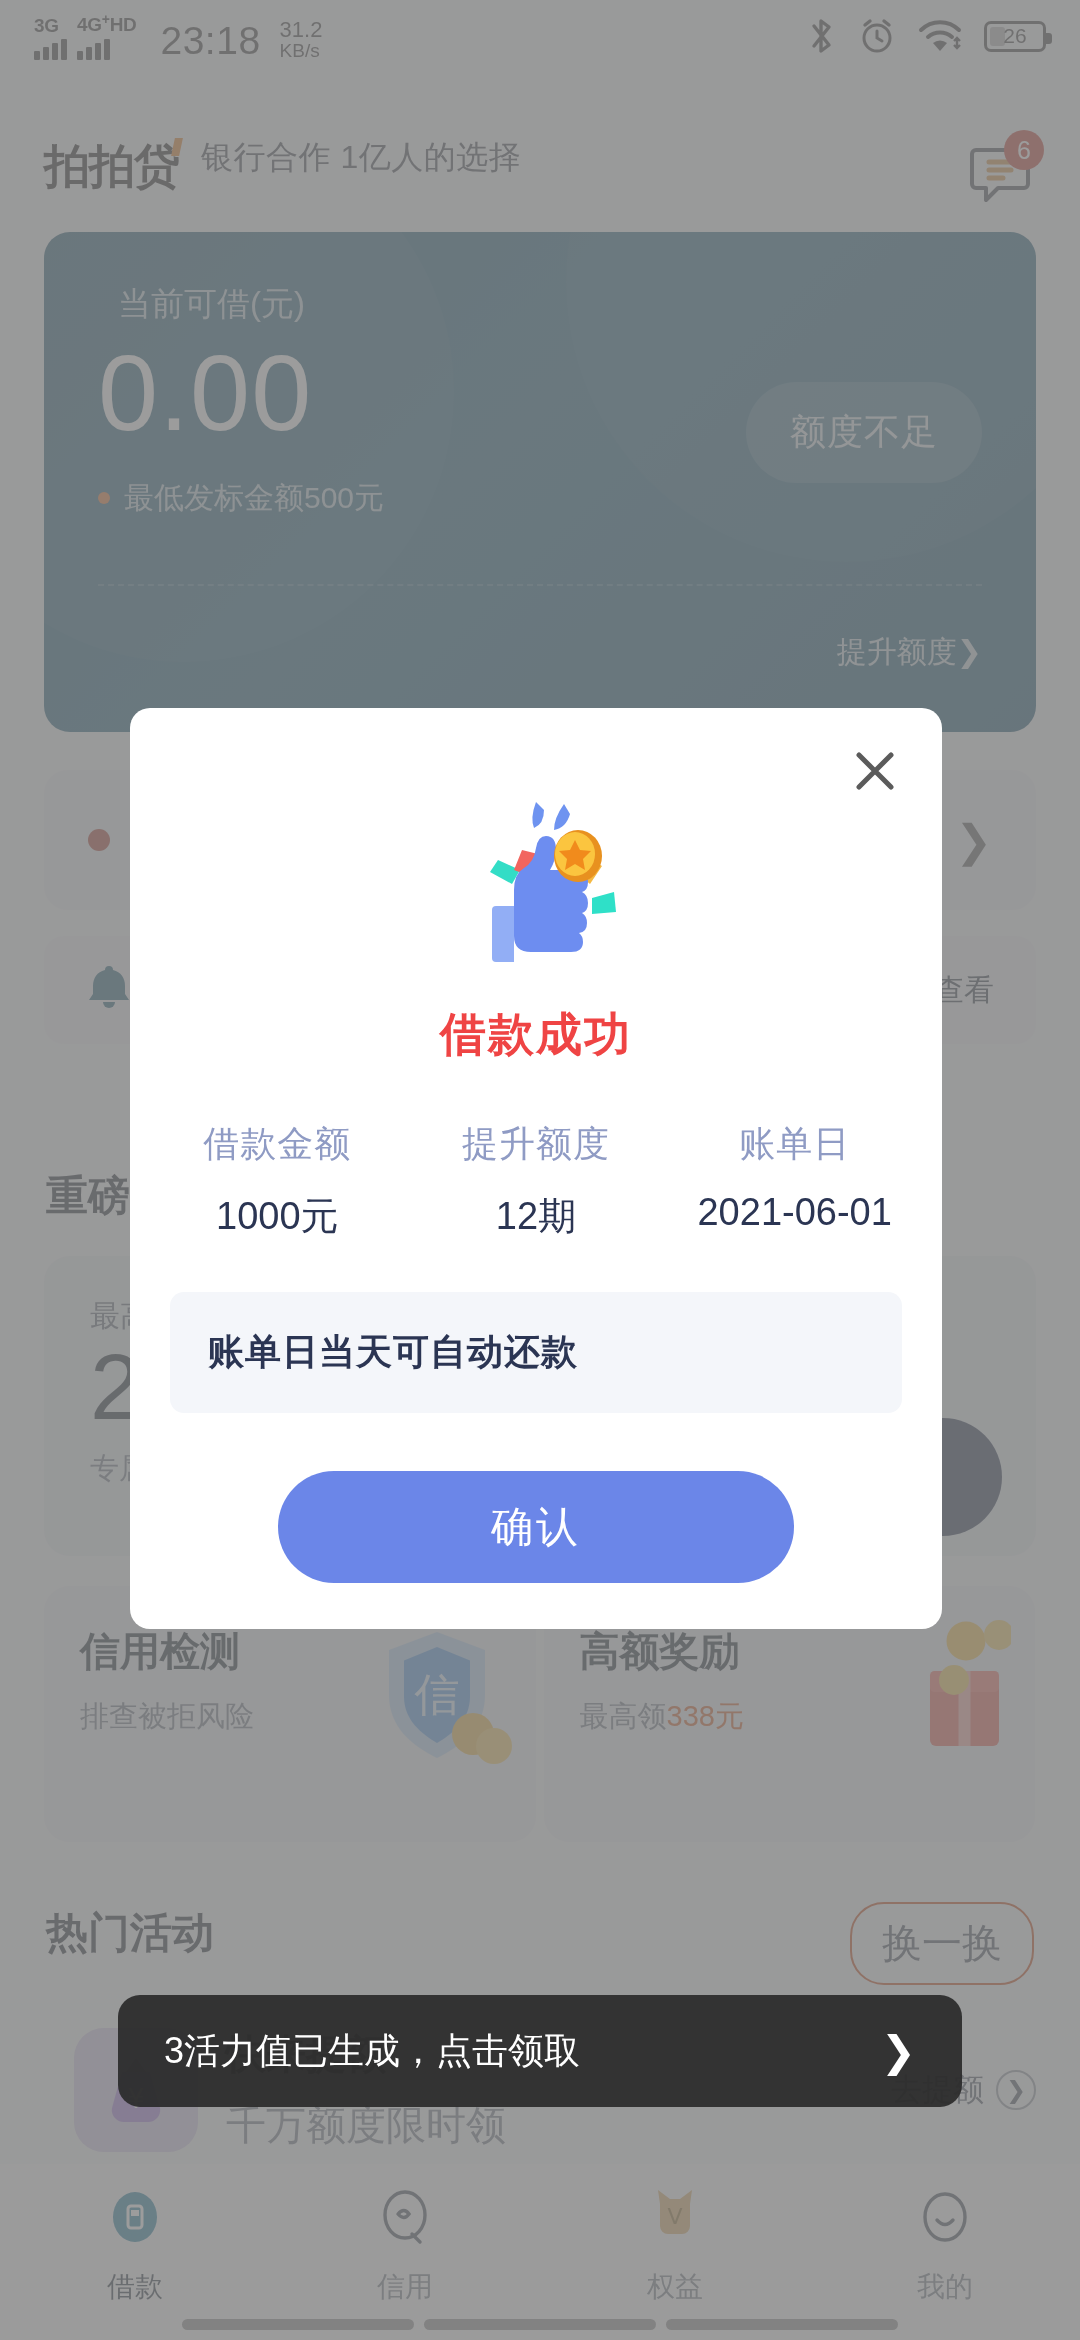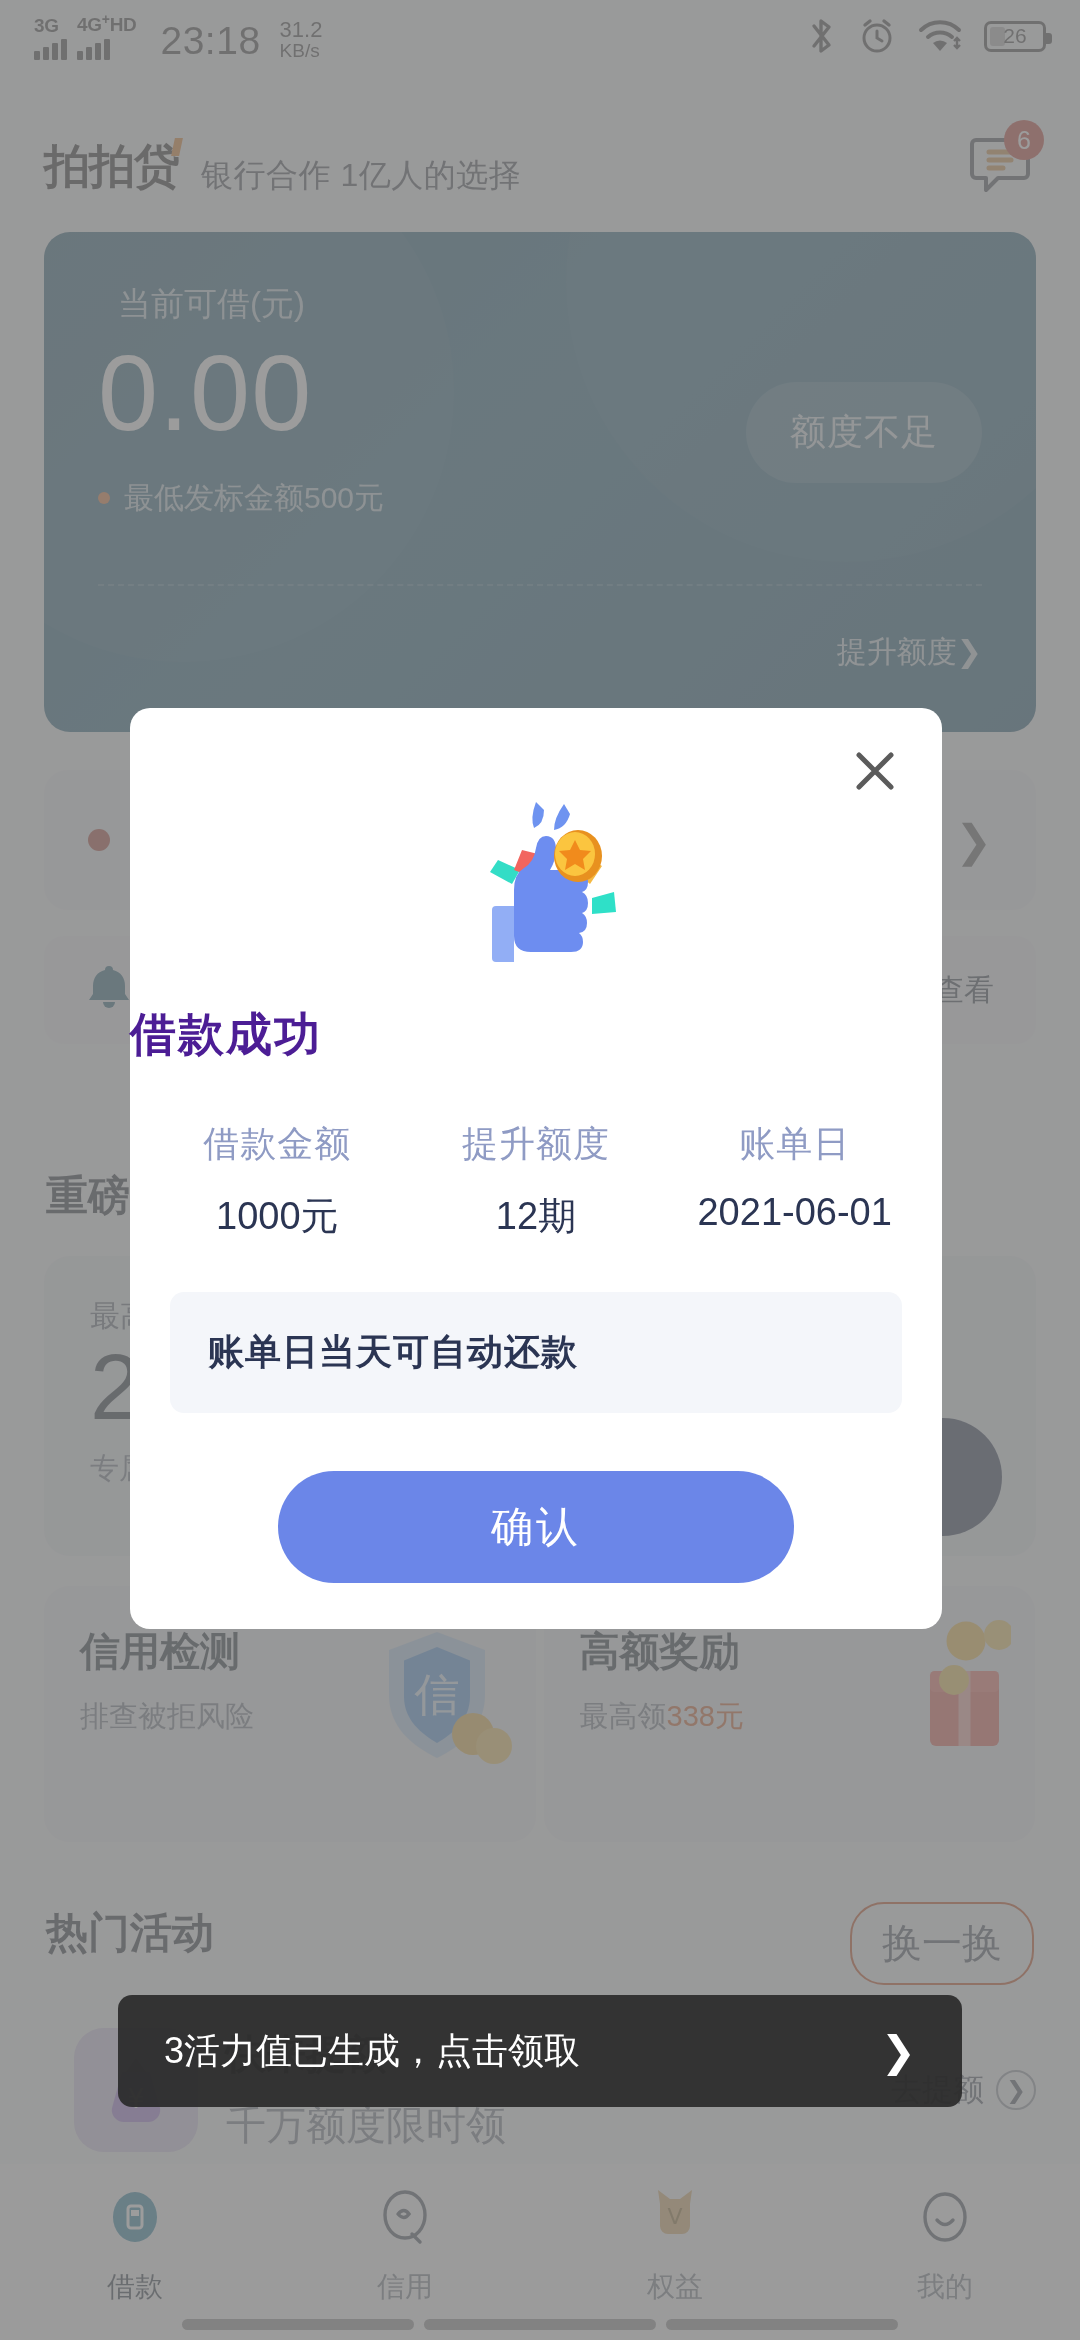--- a/index.html
+++ b/index.html
@@ -51,22 +51,22 @@
     width: 6px; height: 11px; background: #3a3a3a; border-radius: 0 3px 3px 0;
   }
   .battery .fill {
     position: absolute; left: 3px; top: 3px; bottom: 3px; width: 26%;
     background: rgba(58,58,58,0.35); border-radius: 3px;
   }
   .battery span { position: relative; z-index: 1; }
 
   
   .appbar {
-    position: absolute; top: 102px; left: 0; right: 0; height: 96px;
-    display: flex; align-items: flex-end; padding: 0 44px;
+    position: absolute; top: 136px; left: 0; right: 0; height: 96px;
+    display: flex; align-items: flex-start; padding: 0 44px;
   }
   .logo {
     font-size: 46px; font-weight: 900; color: #1c1c1c;
     letter-spacing: -1px; position: relative;
   }
   .logo::after {
     content: ''; position: absolute; right: -2px; top: 2px;
     width: 8px; height: 18px; background: #e07b1e; transform: skewX(-12deg);
   }
   .tagline { font-size: 32px; color: #3f4650; margin-left: 22px; letter-spacing: 0.5px; }
@@ -207,40 +207,40 @@
   .tab.active .lbl { color: #1f2a36; }
   .home-ind {
     position: absolute; bottom: 10px; left: 0; right: 0;
     display: flex; justify-content: center; gap: 10px;
   }
   .home-ind i { display: block; width: 232px; height: 11px; background: #8b8b8b; border-radius: 6px; }
 
   
   .toast {
     position: absolute; left: 118px; right: 118px; top: 1995px; height: 112px;
-    background: rgba(42,42,42,0.92); border-radius: 14px;
+    background: rgba(42,42,42,0.92); border-radius: 22px;
     display: flex; align-items: center; padding: 0 46px;
     color: #fff; font-size: 36px; z-index: 60;
   }
   .toast .arrow { margin-left: auto; font-size: 42px; }
 
   
   .modal {
     position: absolute; left: 130px; top: 708px; width: 812px;
     background: #fff; border-radius: 20px; z-index: 50;
     padding: 0 0 46px;
   }
   .modal-close {
     position: absolute; right: 32px; top: 28px;
     width: 70px; height: 70px; display: flex; align-items: center; justify-content: center;
   }
   .hero { display: flex; justify-content: center; margin-top: 86px; }
   .modal-title {
-    font-size: 46px; font-weight: bold;
-    color: #4c1d95; margin-top: 30px; letter-spacing: 2px;
+    text-align: center; font-size: 46px; font-weight: bold;
+    color: #ef4444; margin-top: 30px; letter-spacing: 2px;
   }
   .kv-grid { display: flex; margin-top: 54px; padding: 0 18px; }
   .kv { flex: 1; text-align: center; }
   .kv .k { font-size: 36px; color: #8f9bc4; letter-spacing: 1px; }
   .kv .v { font-size: 38px; color: #2b3553; margin-top: 22px; }
   .note {
     margin: 50px 40px 0; background: #f4f6fa; border-radius: 14px;
     padding: 36px 38px; font-size: 36px; color: #2b3553; font-weight: bold;
     letter-spacing: 1px;
   }

